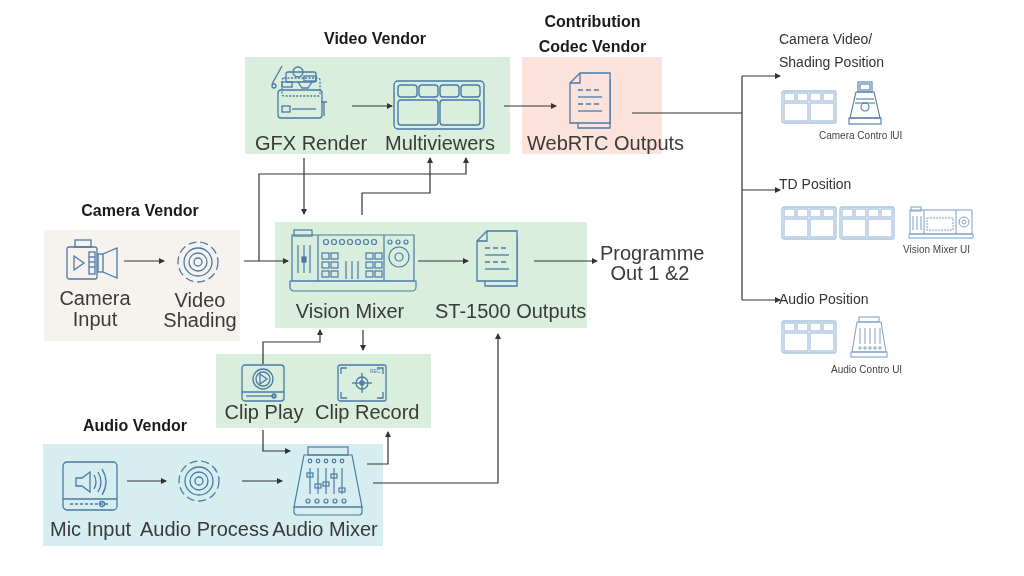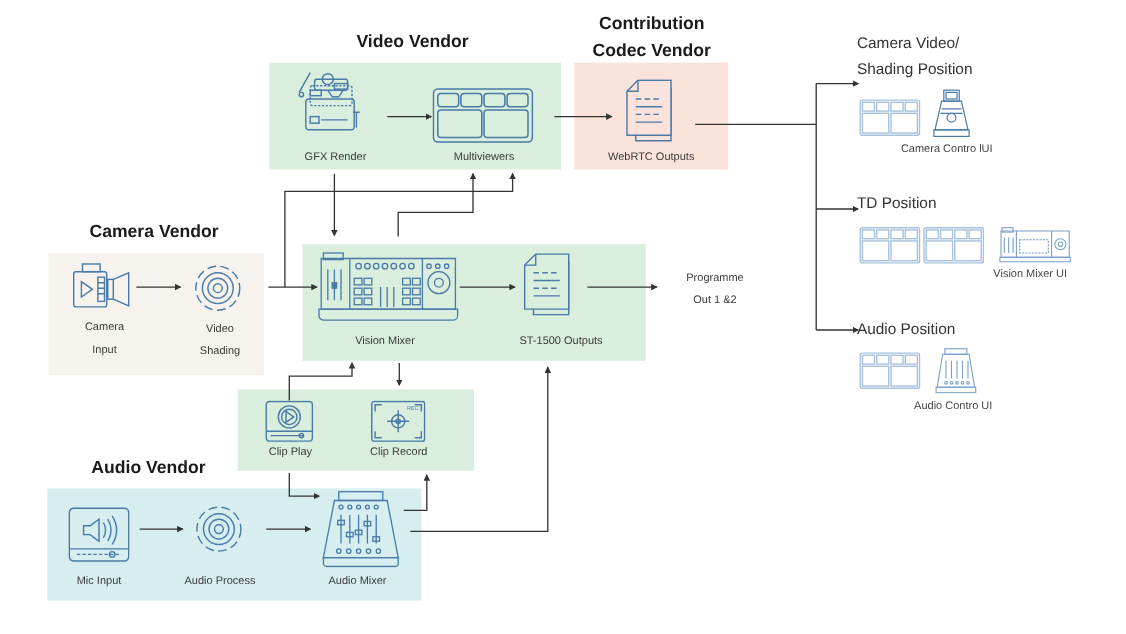--- a/index.html
+++ b/index.html
@@ -1,20 +1,20 @@
 <!DOCTYPE html>
 <html><head>
 <meta charset="utf-8">
 <style>
   html, body { margin:0; padding:0; background:#ffffff; }
   body { width:1024px; height:576px; position:relative; overflow:hidden;
          font-family:"Liberation Sans", sans-serif; color:#333; }
   .panel { position:absolute; }
   .heading { position:absolute; font-weight:bold; font-size:16px; color:#1a1a1a; text-align:center; line-height:20px; }
-  .label { position:absolute; font-size:10px; color:#3a3a3a; text-align:center; line-height:18px; white-space:nowrap; }
+  .label { position:absolute; font-size:20px; color:#3a3a3a; text-align:center; line-height:18px; white-space:nowrap; }
   .plabel { position:absolute; font-size:14px; color:#333; line-height:21px; white-space:nowrap; }
   .small { position:absolute; font-size:10px; color:#444; white-space:nowrap; }
   svg.wires { position:absolute; left:0; top:0; }
   .icon { position:absolute; }
   .icon svg { display:block; }
 </style>
 </head>
 <body>
 
 <div class="panel" style="left:245px;top:57px;width:265px;height:97px;background:#d9eedc;"></div>

